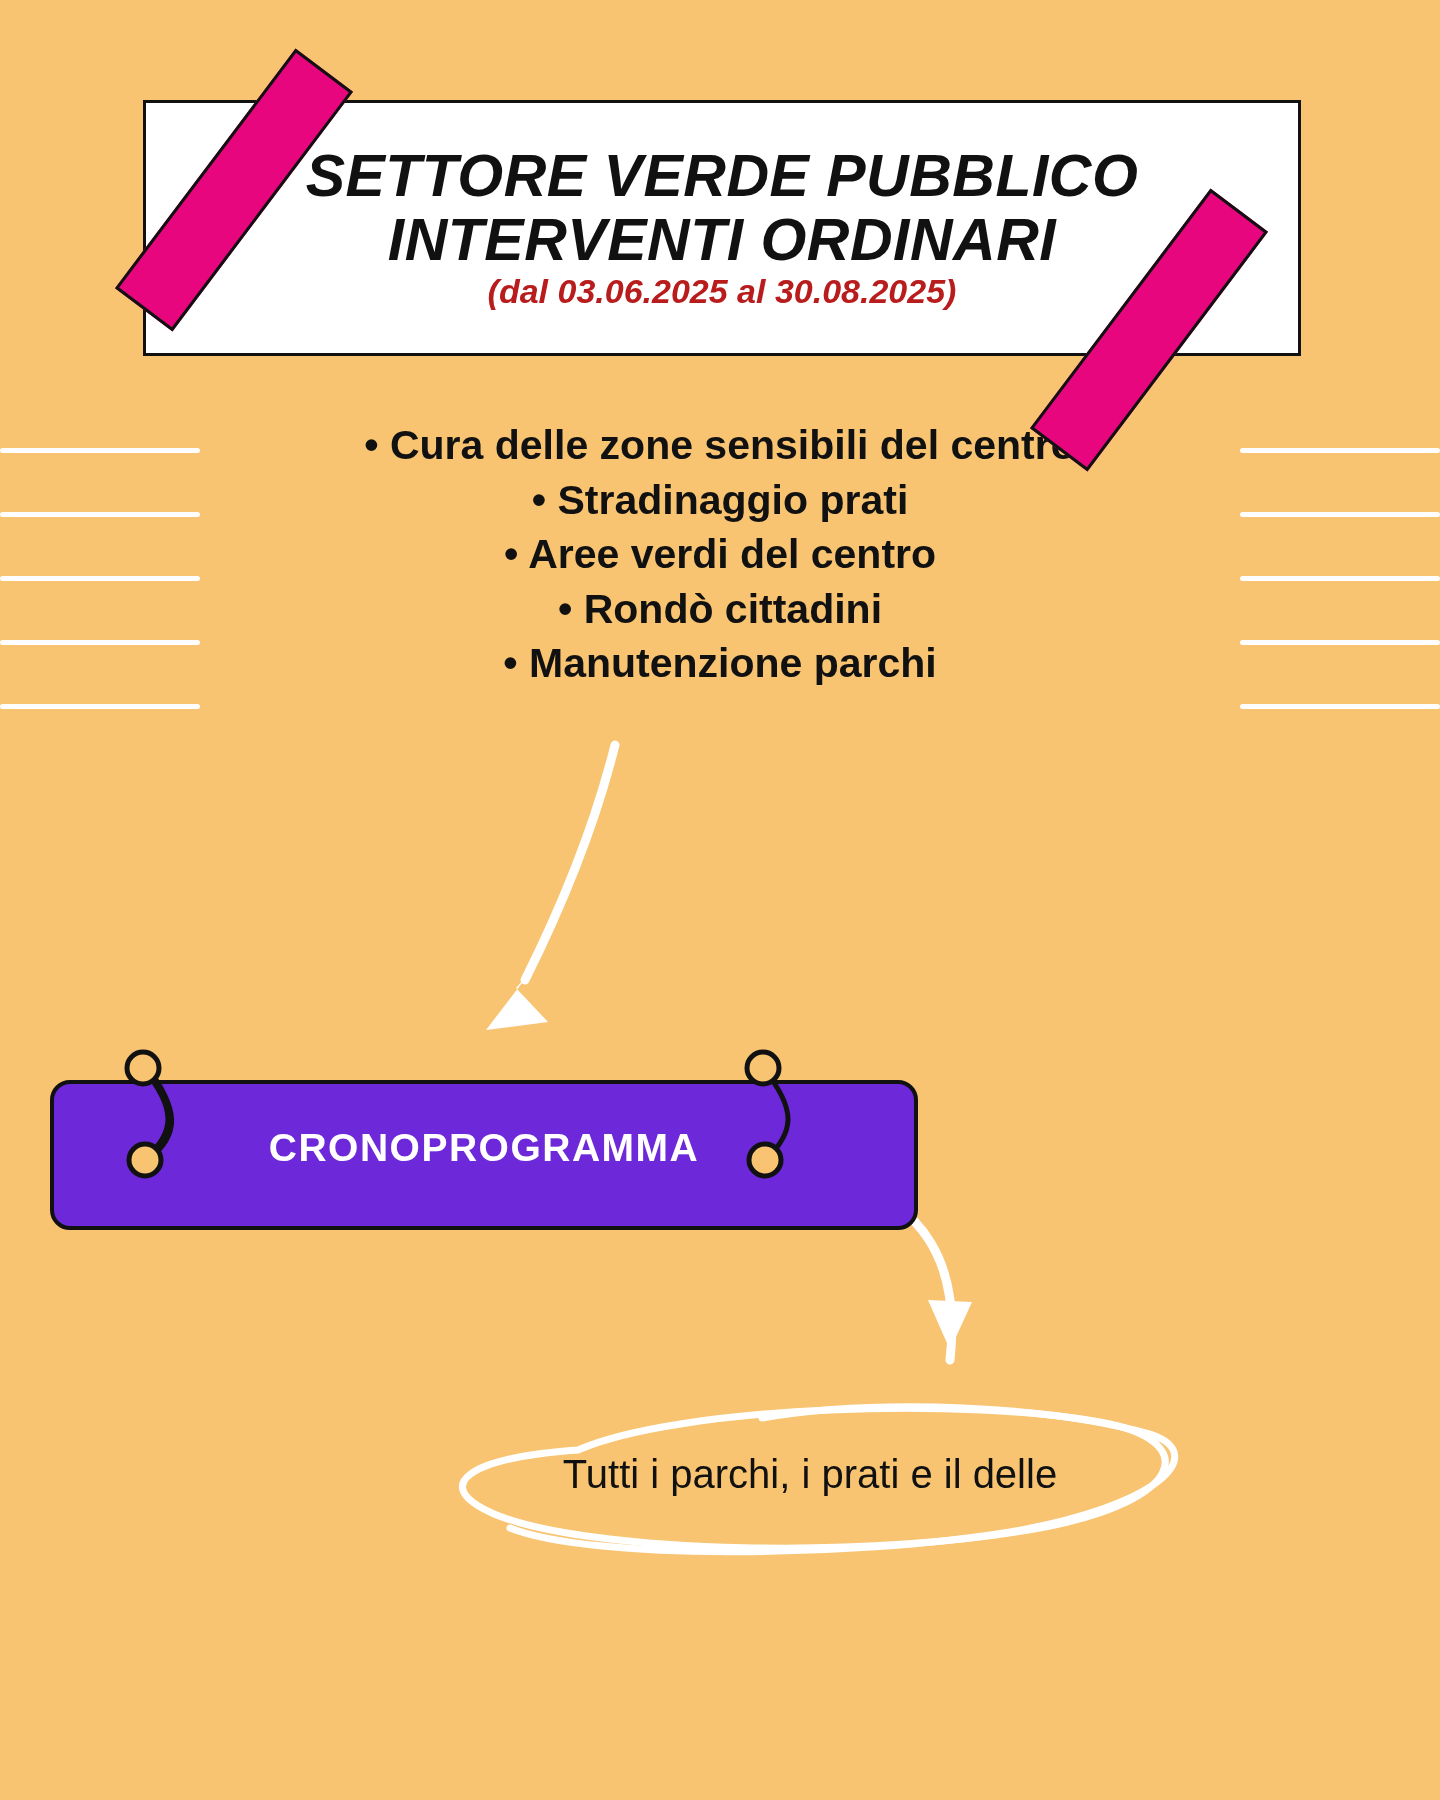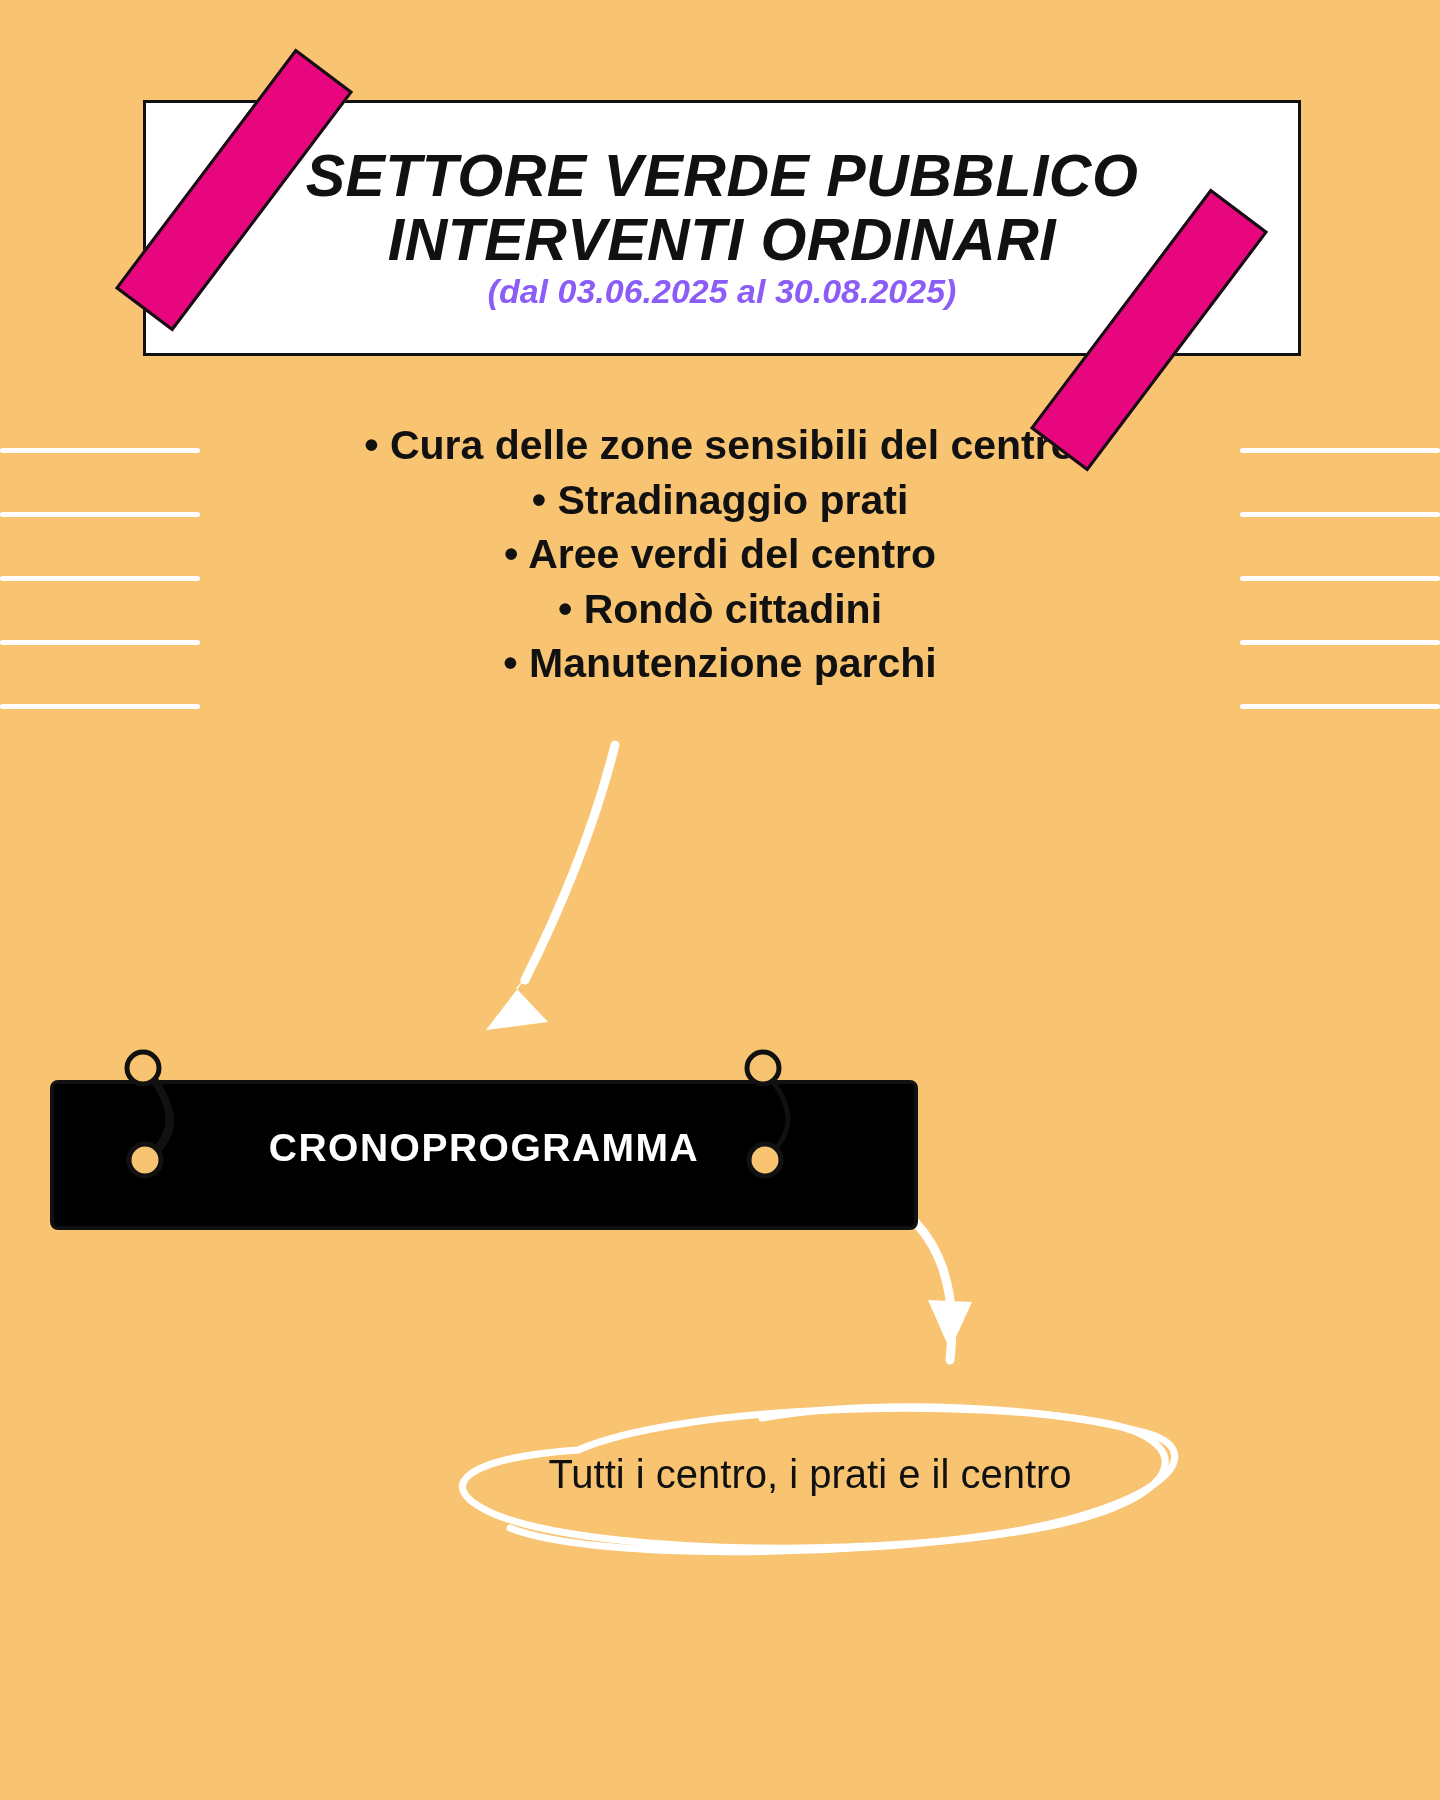--- a/index.html
+++ b/index.html
@@ -24,21 +24,21 @@
     background:#ffffff;border:3px solid #111111;box-sizing:border-box;
     display:flex;flex-direction:column;align-items:center;justify-content:center;
     z-index:2;
     font-style:italic;
   }
   .title-line{
     font-size:59px;font-weight:800;letter-spacing:0.5px;color:#111111;
     line-height:1.08;text-align:center;white-space:nowrap;
   }
   .title-sub{
-    font-size:34px;font-weight:800;color:#8b5cf6;margin-top:0;text-align:center;
+    font-size:34px;font-weight:800;color:#b91c1c;margin-top:0;text-align:center;
   }
   .pink-bar{
     position:absolute;background:#e8067f;border:3px solid #111111;
     box-sizing:border-box;z-index:3;
   }
   .pink-bar.one{left:55px;top:-60px;width:72px;height:300px;transform:rotate(37deg);}
   .pink-bar.two{left:970px;top:80px;width:72px;height:300px;transform:rotate(37deg);}
 
   
   .bullets{
@@ -49,22 +49,22 @@
     font-size:41px;font-weight:800;line-height:1.33;white-space:nowrap;
   }
 
   
   .arrow-svg{position:absolute;overflow:visible;pointer-events:none;}
 
   
   .crono-wrap{position:absolute;left:50px;top:1080px;width:900px;height:400px;}
   .crono-banner{
     position:absolute;left:0;top:0;width:868px;height:150px;
-    background:#000000;border:4px solid #111111;box-sizing:border-box;
-    border-radius:8px;
+    background:#6d28d9;border:4px solid #111111;box-sizing:border-box;
+    border-radius:20px;
     display:flex;align-items:flex-start;justify-content:center;
     z-index:3;
   }
   .crono-banner-label{
     color:#ffffff;font-size:39px;font-weight:800;letter-spacing:1.5px;
     margin-top:42px;
   }
   .note-card{
     position:absolute;left:46px;top:110px;width:757px;height:200px;
     background:#fbfaef;border:4px solid #111111;box-sizing:border-box;
@@ -166,16 +166,16 @@
     <path d="M 150 190 L 128 140 L 172 142 Z" fill="#ffffff"></path>
   </svg>
 
   <div class="callout">
     <svg style="position:absolute;left:0;top:0;overflow:visible;" width="800" height="190" viewBox="0 0 800 190">
       <path d="M 168 60 C 268 16, 560 6, 700 34 C 790 54, 770 110, 640 136
                C 470 170, 180 164, 84 124 C 20 96, 56 68, 168 60" stroke="#ffffff" stroke-width="7" fill="none" stroke-linecap="round"></path>
       <path d="M 352 28 C 470 8, 640 16, 740 44 C 800 64, 750 116, 600 142
                C 440 168, 180 170, 100 138" stroke="#ffffff" stroke-width="7" fill="none" stroke-linecap="round"></path>
     </svg>
-    <div class="callout-text">Tutti i centro, i prati e il centro</div>
+    <div class="callout-text">Tutti i parchi, i prati e il delle</div>
   </div>
 
 </div>
 
 </body></html>

